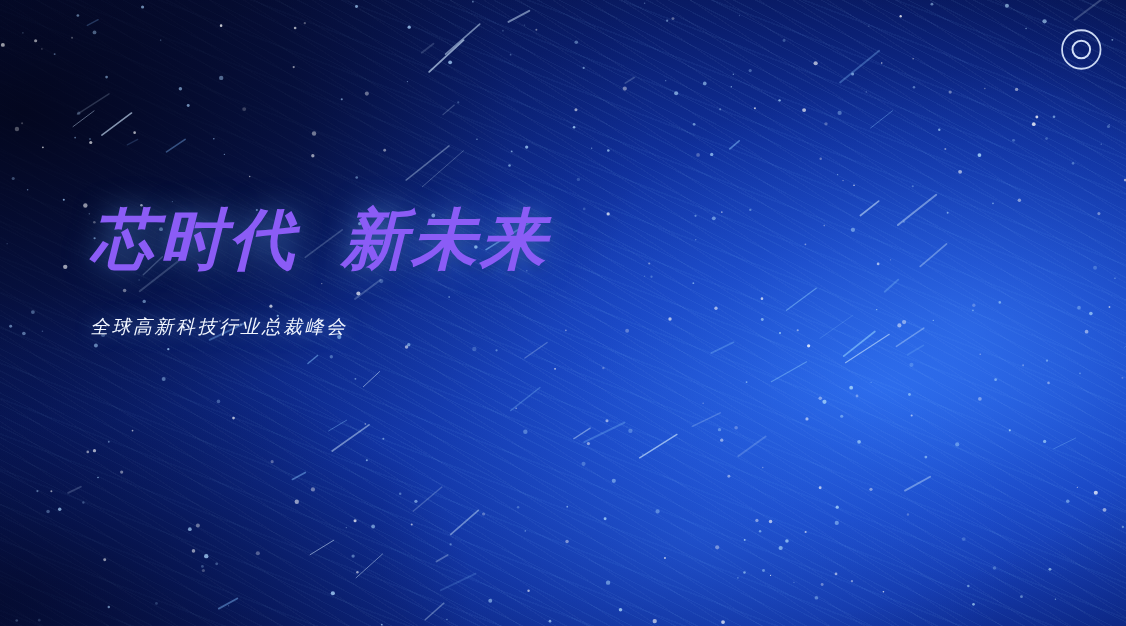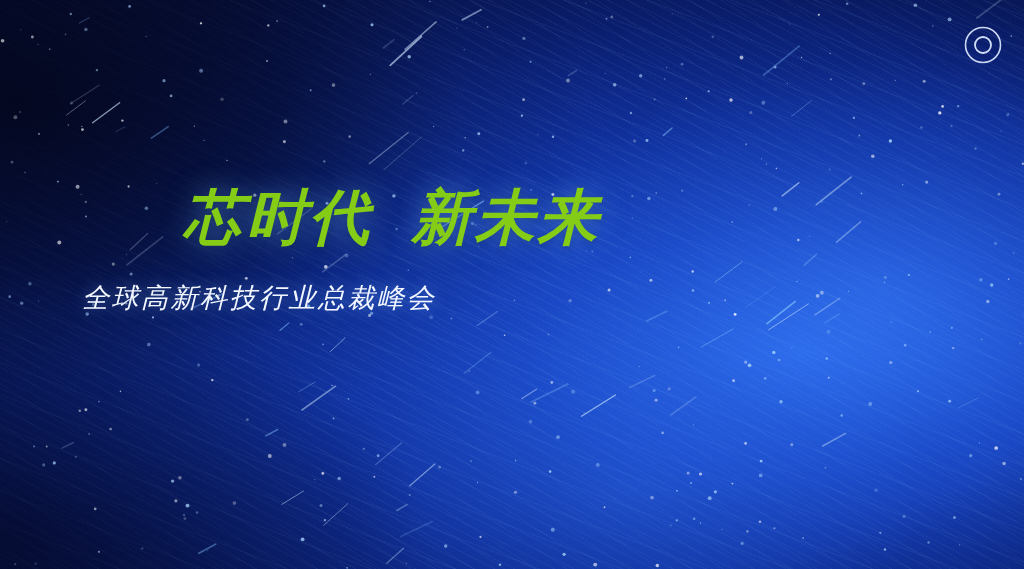--- a/index.html
+++ b/index.html
@@ -130,35 +130,34 @@
     line-height: 30px;
     font-style: italic;
     font-weight: 300;
     letter-spacing: 1.4px;
     text-shadow: 0 0 14px rgba(120,180,255,0.55);
     white-space: pre-line;
   }
 
   .headline {
     margin-top: 22px;
-    color: #84cc16;
+    color: #8b5cf6;
     font-size: 60px;
     line-height: 66px;
     font-weight: 700;
     letter-spacing: 3px;
     font-style: italic;
     text-shadow: 0 0 26px rgba(110,175,255,0.55), 0 2px 10px rgba(5,20,70,0.5);
     white-space: pre;
-    text-align: center;
   }
 
   .subtitle-cn {
     margin-top: 30px;
     color: #f2f7ff;
-    font-size: 27px;
+    font-size: 17px;
     line-height: 34px;
     font-weight: 400;
     letter-spacing: 2.5px;
     font-style: italic;
     text-shadow: 0 0 16px rgba(120,180,255,0.5);
   }
 
   .subtitle-en {
     margin-top: 9px;
     color: #eaf2ff;

